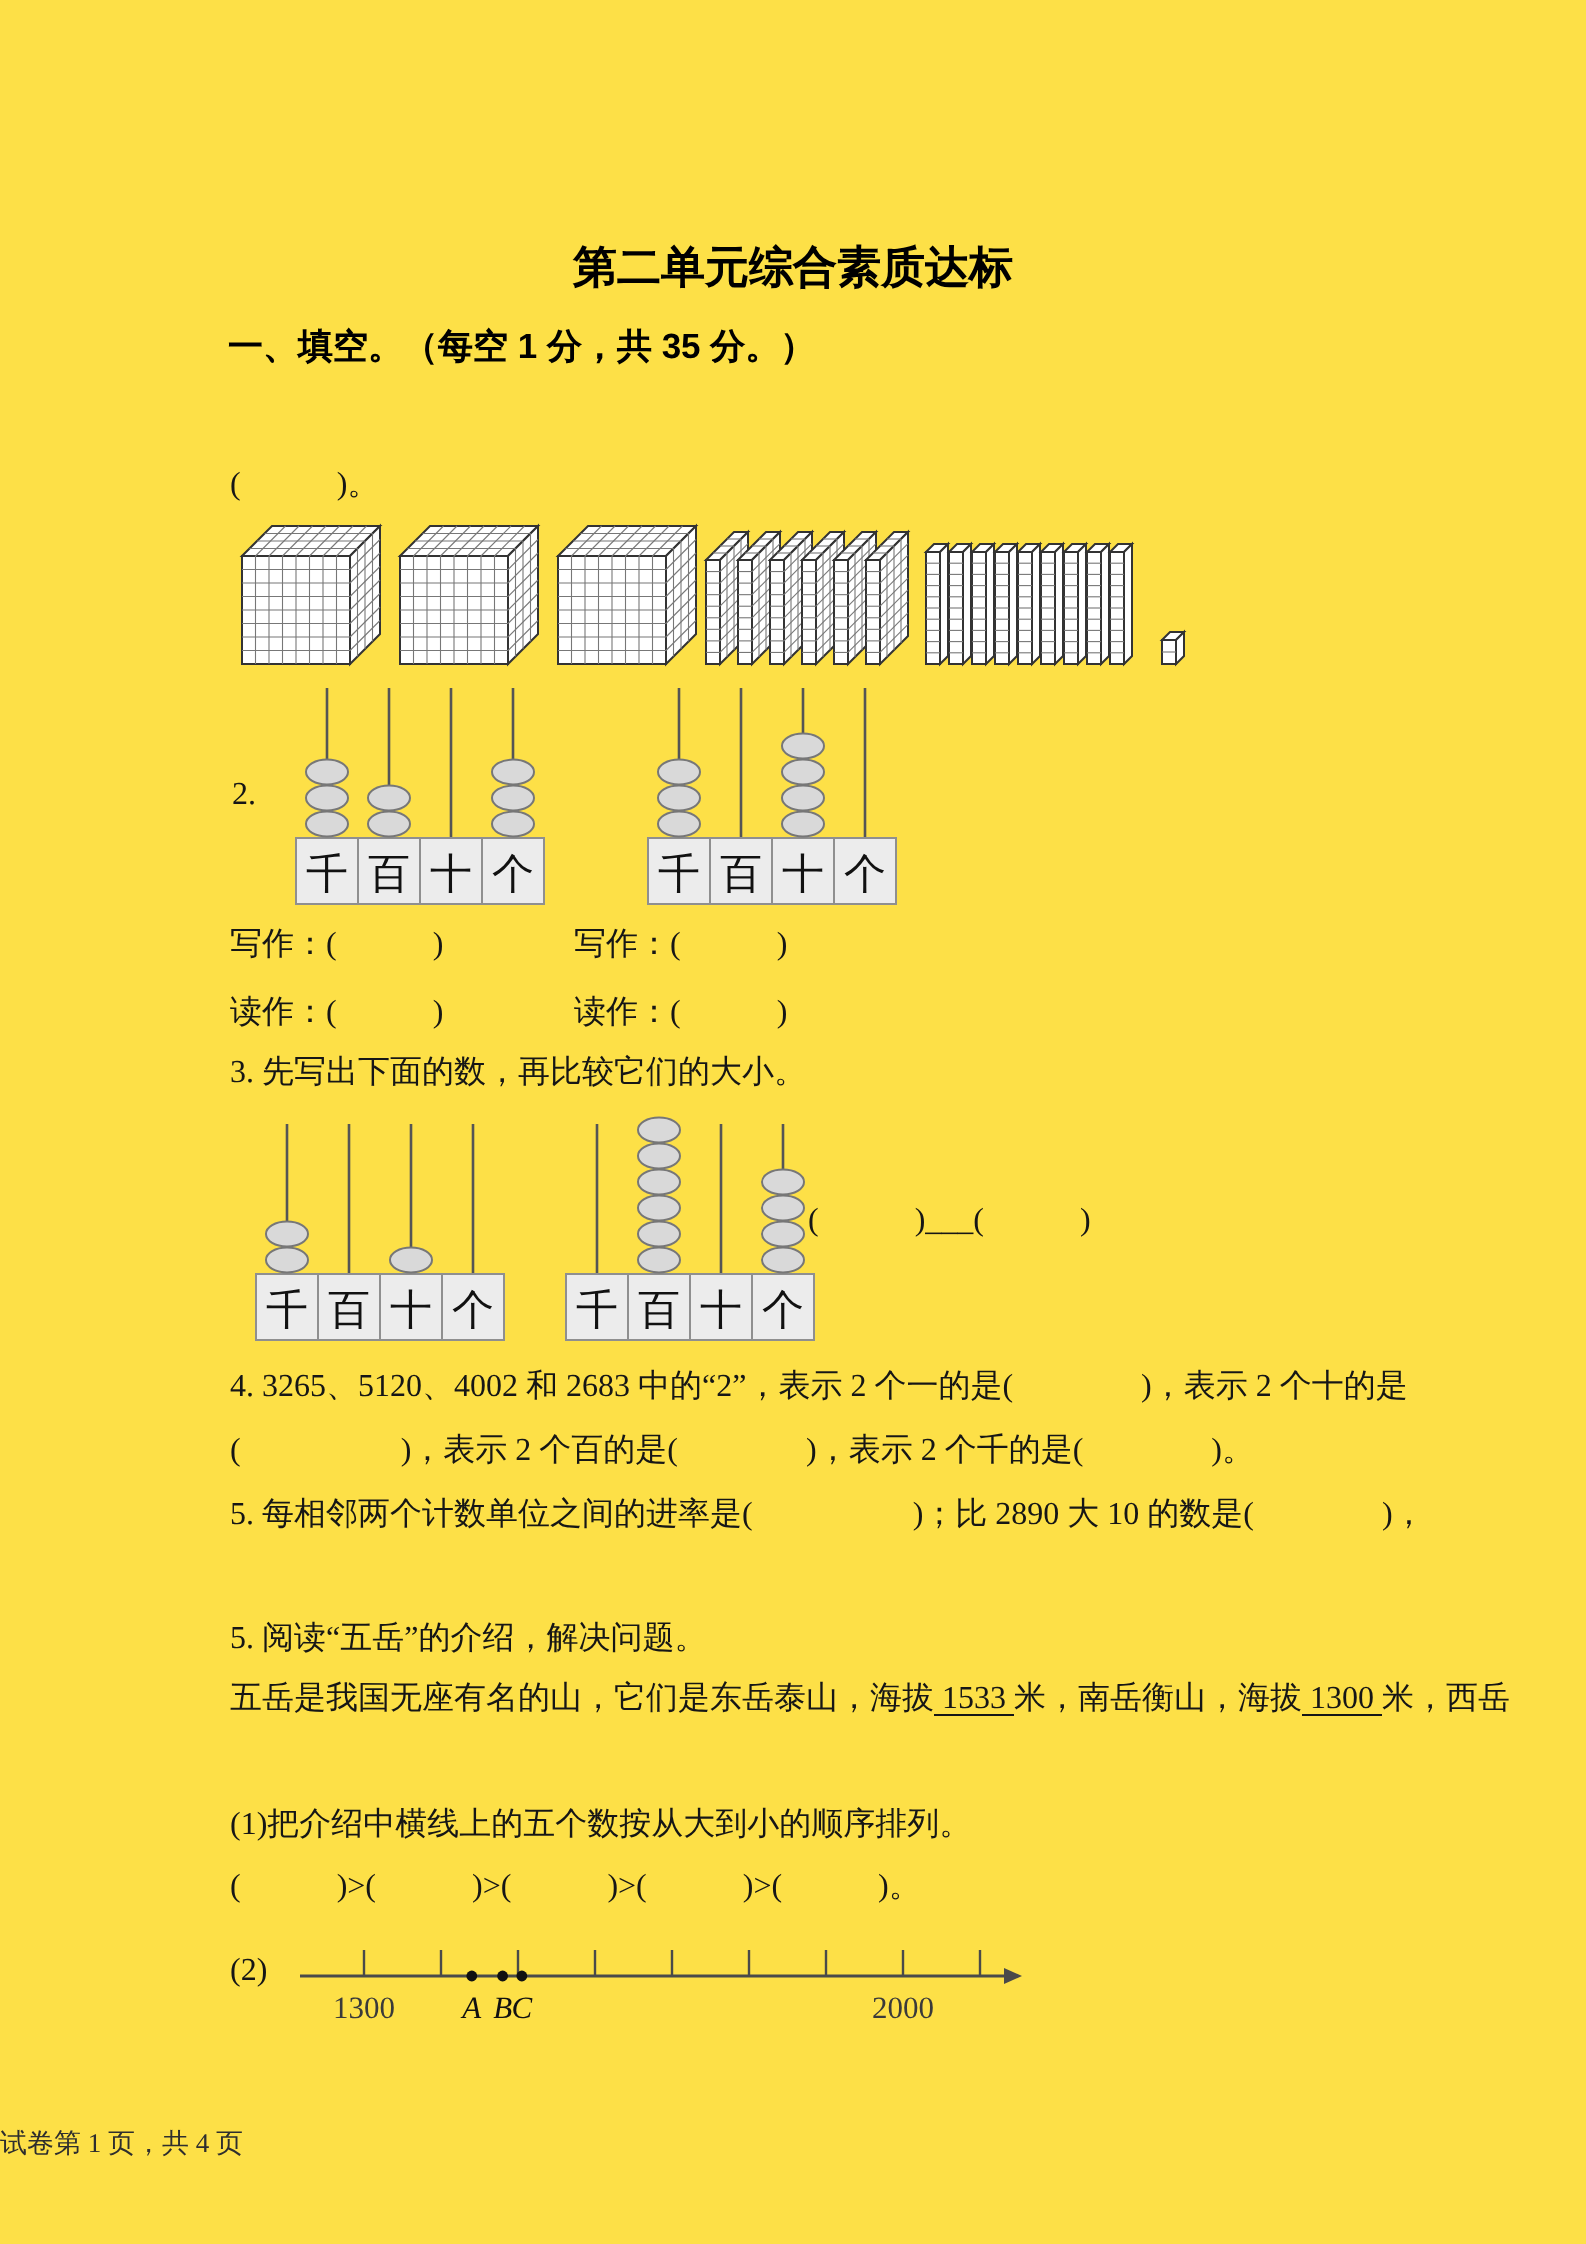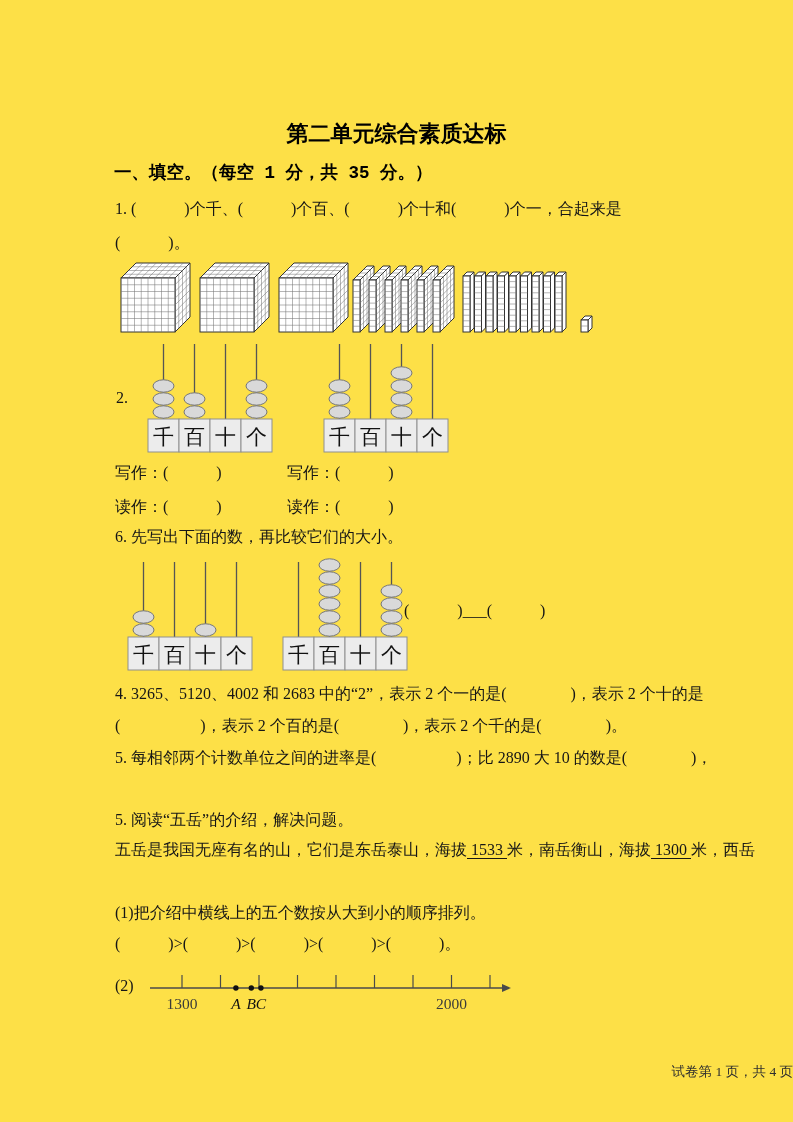--- a/index.html
+++ b/index.html
@@ -4,36 +4,35 @@
 <style>
   *{margin:0;padding:0;box-sizing:border-box}
   html,body{background:#fff}
   .page{position:relative;width:793px;height:1122px;background:#fde047;overflow:hidden;
         font-family:"Liberation Serif","DejaVu Serif",serif;color:#161616}
   .abs{position:absolute;white-space:pre;line-height:1.25}
   .t{font-size:16px}
   .title{width:100%;text-align:center;font-size:22px;font-weight:700;color:#000;
          font-family:"Liberation Sans","DejaVu Sans",sans-serif}
   .h2{font-size:17.5px;font-weight:700;color:#000;
-      font-family:Liberation Mono, monospace}
+      font-family:Liberation Sans, sans-serif}
   .u{text-decoration:underline;text-underline-offset:3px}
-  .footer{width:100%;text-align:right;font-size:13.5px;color:#2e2e2e}
+  .footer{width:100%;text-align:left;font-size:13.5px;color:#2e2e2e}
   svg{display:block}
   svg text{font-family:"Liberation Serif","DejaVu Serif",serif}
 </style>
 </head>
 <body>
 
 <div class="page">
 
   <div class="abs title" style="top:120px;left:0">第二单元综合素质达标</div>
 
   <div class="abs h2" style="top:163px;left:114px">一、填空。（每空 1 分，共 35 分。）</div>
 
-  <div class="abs t" style="top:199px;left:115px">1. (　　　)个千、(　　　)个百、(　　　)个十和(　　　)个一，合起来是</div>
   <div class="abs t" style="top:233px;left:115px">(　　　)。</div>
 
   <svg class="abs" style="top:248px;left:113px" width="482" height="92" viewBox="0 0 482 92">
       <polygon points="8,30 23,15 77,15 62,30" fill="#fff" stroke="#333" stroke-width="1"></polygon>
       <polygon points="62,30 77,15 77,69 62,84" fill="#fff" stroke="#333" stroke-width="1"></polygon>
       <rect x="8" y="30" width="54" height="54" fill="#fff" stroke="#333" stroke-width="1"></rect>
       <line x1="14.75" y1="30" x2="14.75" y2="84" stroke="#777" stroke-width="0.55"></line>
       <line x1="14.75" y1="30" x2="29.75" y2="15" stroke="#777" stroke-width="0.55"></line>
       <line x1="21.5" y1="30" x2="21.5" y2="84" stroke="#777" stroke-width="0.55"></line>
       <line x1="21.5" y1="30" x2="36.5" y2="15" stroke="#777" stroke-width="0.55"></line>
@@ -449,21 +448,21 @@
       <ellipse cx="79.5" cy="33" rx="10.5" ry="6.2" fill="#d9d9d9" stroke="#777" stroke-width="1"></ellipse>
       <rect x="95" y="79" width="31" height="33" fill="#ececec" stroke="#8f8f8f" stroke-width="1"></rect>
       <text x="110.5" y="104" text-anchor="middle" font-size="21" fill="#111">个</text>
     </svg>
 
   <div class="abs t" style="top:463px;left:115px">写作：(　　　)</div>
   <div class="abs t" style="top:463px;left:287px">写作：(　　　)</div>
   <div class="abs t" style="top:497px;left:115px">读作：(　　　)</div>
   <div class="abs t" style="top:497px;left:287px">读作：(　　　)</div>
 
-  <div class="abs t" style="top:527px;left:115px">6. 先写出下面的数，再比较它们的大小。</div>
+  <div class="abs t" style="top:527px;left:115px">3. 先写出下面的数，再比较它们的大小。</div>
 
   <svg class="abs" style="top:558px;left:126px" width="128" height="114" viewBox="0 0 128 114">
       <line x1="17.5" y1="4" x2="17.5" y2="79" stroke="#555" stroke-width="1.3"></line>
       <line x1="48.5" y1="4" x2="48.5" y2="79" stroke="#555" stroke-width="1.3"></line>
       <line x1="79.5" y1="4" x2="79.5" y2="79" stroke="#555" stroke-width="1.3"></line>
       <line x1="110.5" y1="4" x2="110.5" y2="79" stroke="#555" stroke-width="1.3"></line>
       <rect x="2" y="79" width="31" height="33" fill="#ececec" stroke="#8f8f8f" stroke-width="1"></rect>
       <text x="17.5" y="104" text-anchor="middle" font-size="21" fill="#111">千</text>
       <ellipse cx="17.5" cy="72" rx="10.5" ry="6.2" fill="#d9d9d9" stroke="#777" stroke-width="1"></ellipse>
       <ellipse cx="17.5" cy="59" rx="10.5" ry="6.2" fill="#d9d9d9" stroke="#777" stroke-width="1"></ellipse>

